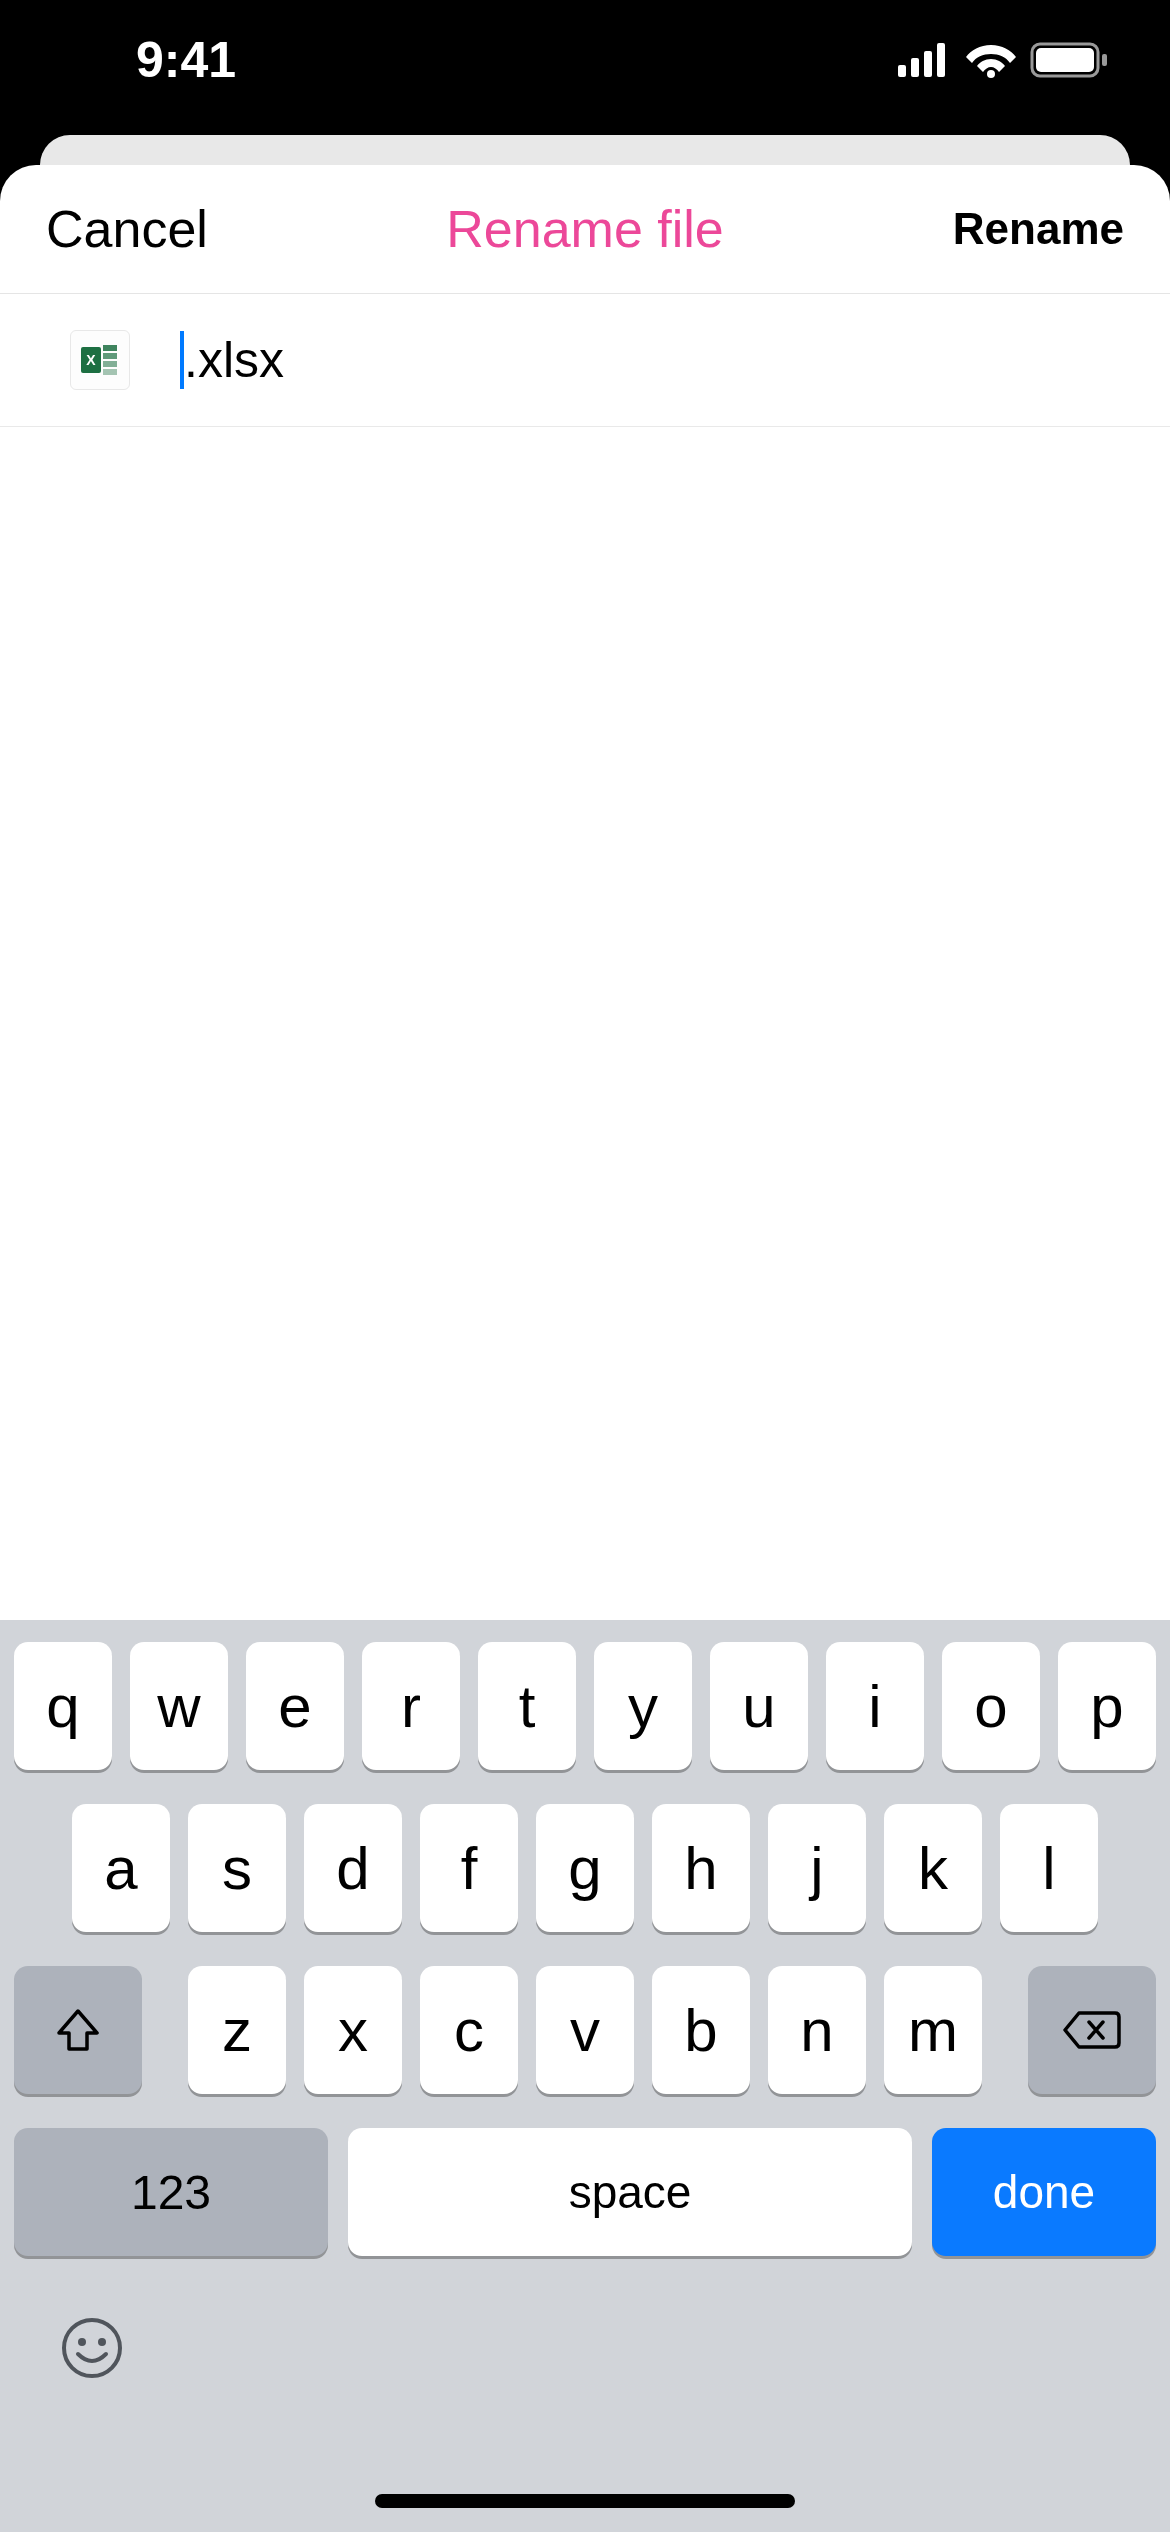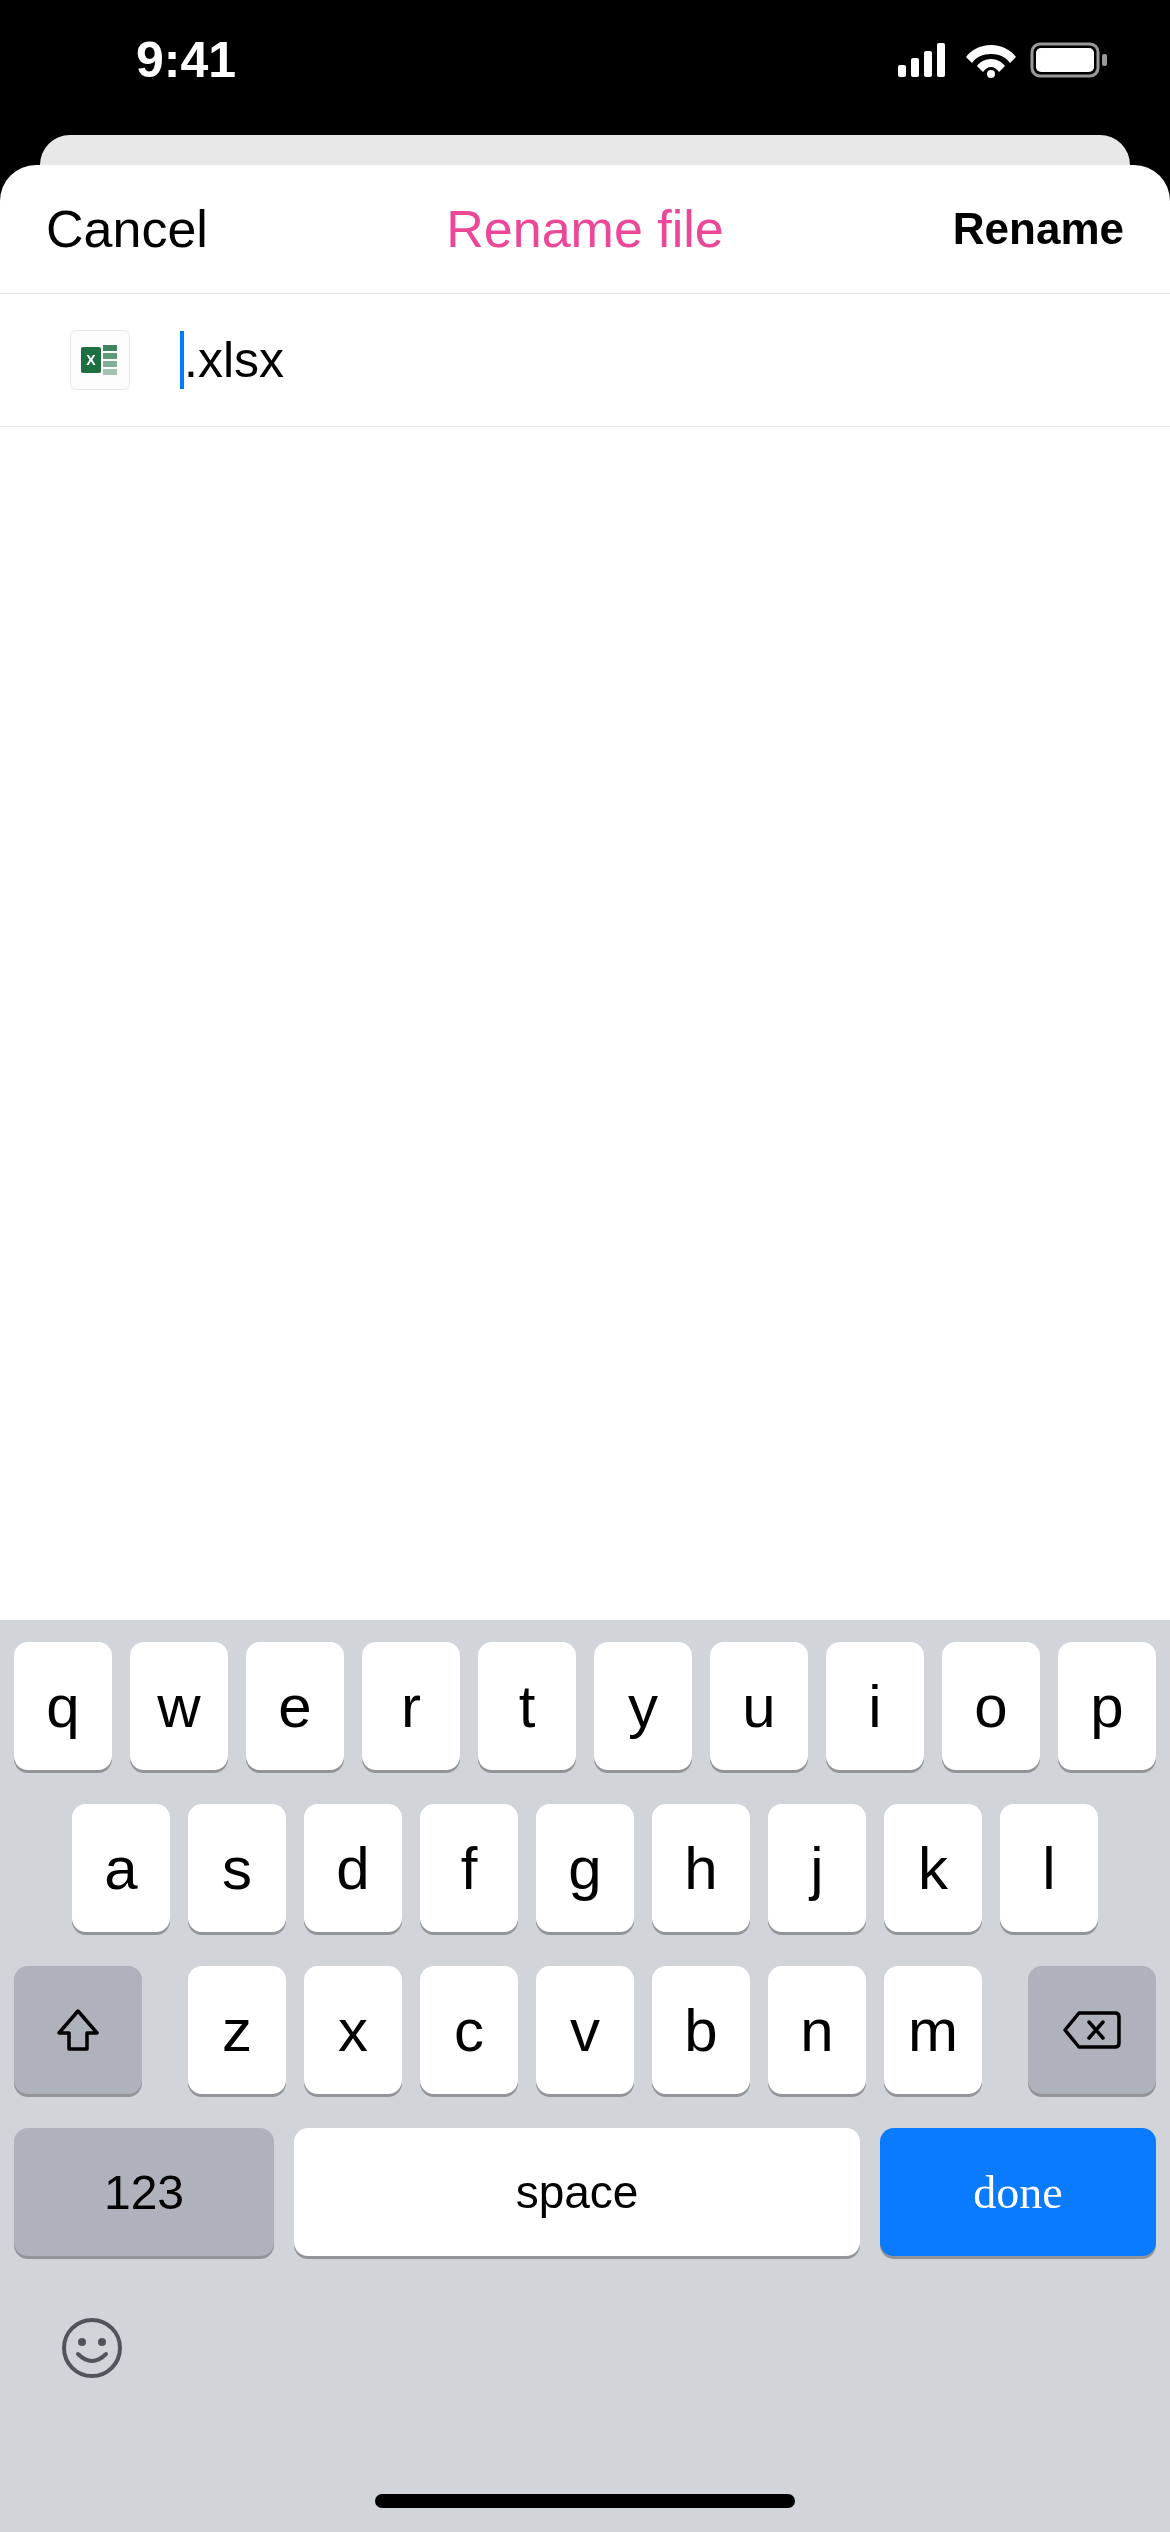--- a/index.html
+++ b/index.html
@@ -155,21 +155,21 @@
     .kb-row-3 { justify-content: space-between; padding: 0 14px; }
     .kb-row-3-mid { display: flex; gap: 18px; }
     .kb-row-bottom {
       display: flex;
       gap: 20px;
       padding: 0 14px;
       margin-bottom: 30px;
     }
     .kb-123 {
       background: #adb2bb;
-      width: 260px;
+      width: 314px;
       height: 128px;
       border-radius: 14px;
       display: flex;
       align-items: center;
       justify-content: center;
       font-size: 48px;
       box-shadow: 0 3px 0 rgba(0,0,0,0.3);
     }
     .kb-space {
       background: #fff;
@@ -178,29 +178,28 @@
       border-radius: 14px;
       display: flex;
       align-items: center;
       justify-content: center;
       font-size: 46px;
       box-shadow: 0 3px 0 rgba(0,0,0,0.3);
     }
     .kb-done {
       background: #0a7aff;
       color: #fff;
-      width: 276px;
+      width: 224px;
       height: 128px;
       border-radius: 14px;
       display: flex;
       align-items: center;
       justify-content: center;
       font-size: 46px;
       box-shadow: 0 3px 0 rgba(0,0,0,0.3);
-      font-family: Liberation Serif, serif;
     }
     .kb-footer {
       display: flex;
       padding: 30px 60px 0 60px;
     }
     .home-indicator {
       position: absolute;
       bottom: 24px;
       left: 50%;
       transform: translateX(-50%);

